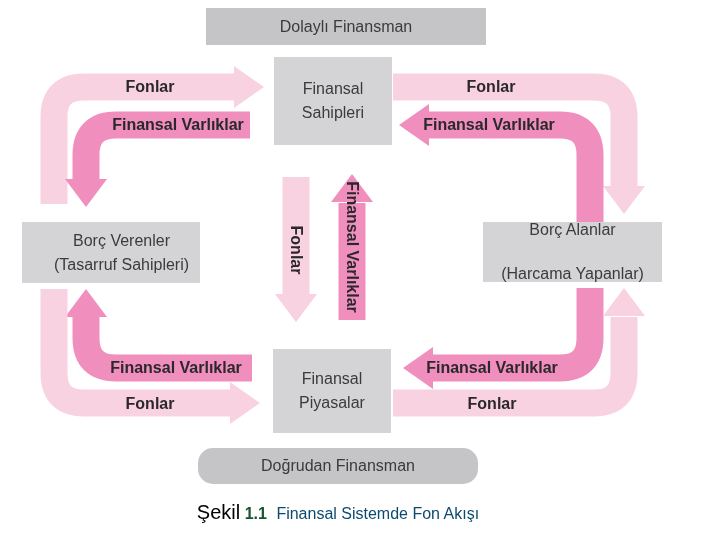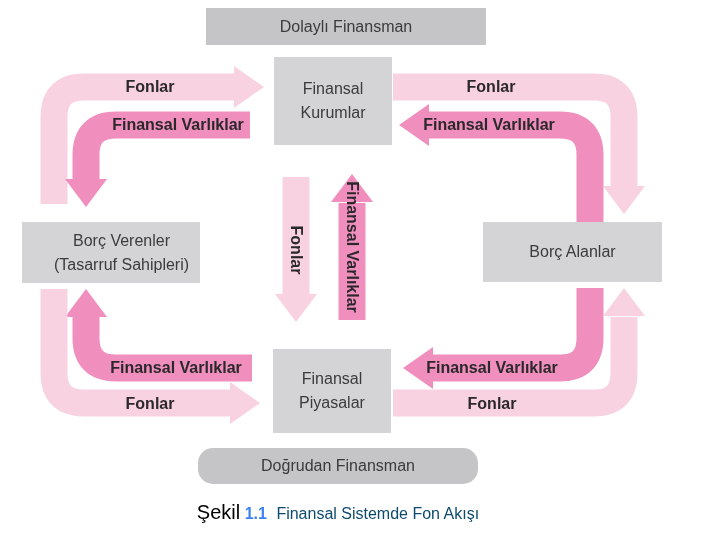--- a/index.html
+++ b/index.html
@@ -114,30 +114,31 @@
       <polygon class="head-light" points="603,316 645,316 624,288" fill="#f9d2e2"></polygon>
     </g>
   </svg>
 
   <div class="box bar" style="left: 206px; top: 8px; width: 280px; height: 37px; background: rgb(197, 197, 199);">
     <span>Dolaylı Finansman</span>
   </div>
 
   <div class="box" style="left: 274px; top: 57px; width: 118px; height: 88px; background: rgb(212, 212, 214);">
     <span>Finansal</span>
-    <span>Kurumlar</span>
+    <span>Sahipleri</span>
   </div>
 
   <div class="box" style="left: 22px; top: 222px; width: 178px; height: 61px; background: rgb(212, 212, 214); padding-left: 21px;">
     <span>Borç Verenler</span>
     <span>(Tasarruf Sahipleri)</span>
   </div>
 
   <div class="box" style="left: 483px; top: 222px; width: 179px; height: 60px; background: rgb(212, 212, 214); gap: 20px;">
     <span>Borç Alanlar</span>
+    <span>(Harcama Yapanlar)</span>
   </div>
 
   <div class="box" style="left: 273px; top: 349px; width: 118px; height: 84px; background: rgb(212, 212, 214);">
     <span>Finansal</span>
     <span>Piyasalar</span>
   </div>
 
   <div class="box bar" style="left: 198px; top: 448px; width: 280px; height: 36px; background: rgb(197, 197, 199); border-radius: 15px;">
     <span>Doğrudan Finansman</span>
   </div>
@@ -148,17 +149,17 @@
   <span class="arrow-label" style="left: 489px; top: 125px; color: rgb(42, 40, 43);">Finansal Varlıklar</span>
   <span class="arrow-label vertical" style="left: 296px; top: 250px; color: rgb(42, 40, 43);">Fonlar</span>
   <span class="arrow-label vertical" style="left: 352px; top: 247px; color: rgb(42, 40, 43);">Finansal Varlıklar</span>
   <span class="arrow-label" style="left: 176px; top: 368px; color: rgb(42, 40, 43);">Finansal Varlıklar</span>
   <span class="arrow-label" style="left: 150px; top: 404px; color: rgb(42, 40, 43);">Fonlar</span>
   <span class="arrow-label" style="left: 492px; top: 368px; color: rgb(42, 40, 43);">Finansal Varlıklar</span>
   <span class="arrow-label" style="left: 492px; top: 404px; color: rgb(42, 40, 43);">Fonlar</span>
 
   <div class="caption">
     <span class="cap-fig" style="color: #000000;">Şekil</span>
-    <span class="cap-num" style="color: #3b82f6;">1.1</span>
+    <span class="cap-num" style="color: #14532d;">1.1</span>
     <span class="cap-title" style="color: #0c4a6e;">Finansal Sistemde Fon Akışı</span>
   </div>
 
 </div>
 
 </body></html>

